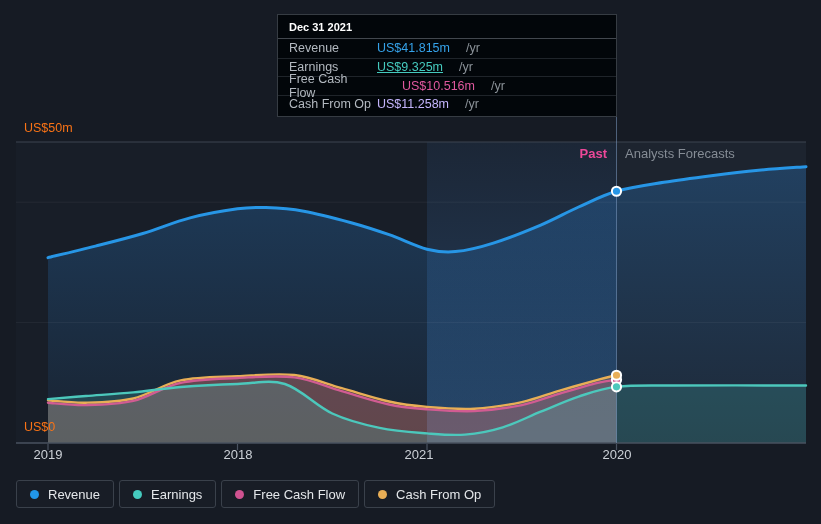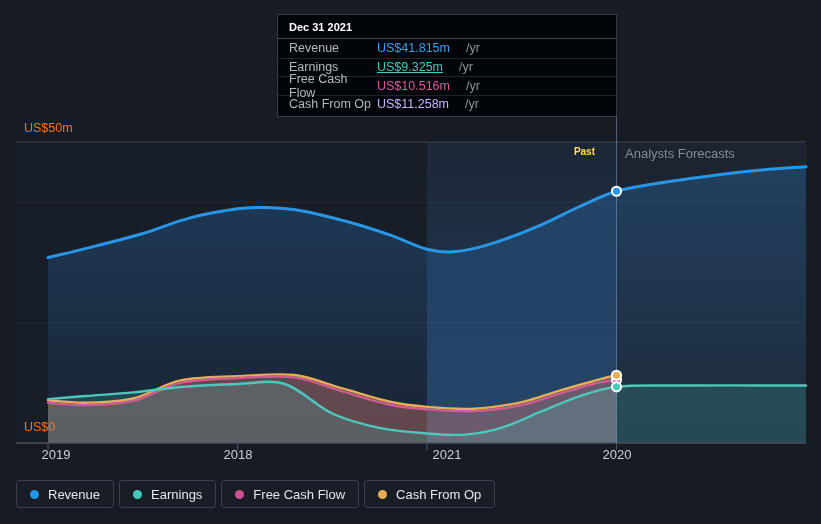--- a/index.html
+++ b/index.html
@@ -5,21 +5,21 @@
   * { box-sizing: border-box; margin: 0; padding: 0; }
   html,body { background:#10141c; }
   body { font-family:"Liberation Sans", sans-serif; }
   .stage { position:relative; width:821px; height:524px; background:#161b24; overflow:hidden; }
   svg.chart { position:absolute; left:0; top:0; }
 
   .ylabel { position:absolute; color:#f97316; font-size:12.5px; }
   .ylabel.top { left:24px; top:121px; }
   .ylabel.zero { left:24px; top:420px; }
 
-  .past-label { position:absolute; right:226px; top:146px; color:#fde047; font-size:10px; font-weight:bold; }
+  .past-label { position:absolute; right:214px; top:146px; color:#ec4899; font-size:13px; font-weight:bold; }
   .fcst-label { position:absolute; left:625px; top:146px; color:#858c95; font-size:13px;text-align:right; }
 
   .xtick { position:absolute; top:447px; width:60px; text-align:center; color:#ccd1d7; font-size:13px; }
 
   .tooltip { position:absolute; left:277px; top:14px; width:340px; height:103px;
              background:#02060a; border:1px solid #363c43; z-index:5; }
   .tt-title { color:#ffffff; font-size:11px; font-weight:bold; padding:6px 11px 5px;
               border-bottom:1px solid #42474e; }
   .tt-row { display:flex; align-items:center; height:18.5px; padding:0 11px; font-size:12.5px; }
   .tt-row + .tt-row { border-top:1px solid #1f242a; }
@@ -74,40 +74,40 @@
       <circle cx="616.5" cy="375.22684000000004" r="4.6" fill="#e8ae56" stroke="#ffffff" stroke-width="2"></circle>
       <circle cx="616.5" cy="191.27370000000002" r="4.6" fill="#2796e6" stroke="#ffffff" stroke-width="2"></circle>
     </svg>
 
   <div class="ylabel top">US$50m</div>
   <div class="ylabel zero">US$0</div>
 
   <div class="past-label">Past</div>
   <div class="fcst-label">Analysts Forecasts</div>
 
-  <div class="xtick" style="left:26px">2019</div>
+  <div class="xtick" style="left:18px">2019</div>
   <div class="xtick" style="left:208px">2018</div>
-  <div class="xtick" style="left:417px">2021</div>
+  <div class="xtick" style="left:389px">2021</div>
   <div class="xtick" style="left:587px">2020</div>
 
   <div class="tooltip">
     <div class="tt-title">Dec 31 2021</div>
     <div class="tt-row">
       <span class="tt-label">Revenue</span>
       <span class="tt-value" style="color: rgb(53, 162, 234);">US$41.815m</span>
       <span class="tt-unit">/yr</span>
     </div>
     <div class="tt-row">
       <span class="tt-label">Earnings</span>
       <span class="tt-value" style="color: rgb(69, 202, 190); text-decoration: underline;">US$9.325m</span>
       <span class="tt-unit">/yr</span>
     </div>
     <div class="tt-row">
       <span class="tt-label">Free Cash Flow</span>
-      <span class="tt-value" style="color: rgb(224, 88, 158);">US$10.516m</span>
+      <span class="tt-value" style="color: rgb(224, 88, 158); margin-left: 25px;">US$10.516m</span>
       <span class="tt-unit">/yr</span>
     </div>
     <div class="tt-row">
       <span class="tt-label">Cash From Op</span>
       <span class="tt-value" style="color: #c4b5fd;">US$11.258m</span>
       <span class="tt-unit">/yr</span>
     </div>
   </div>
 
   <div class="legend">

